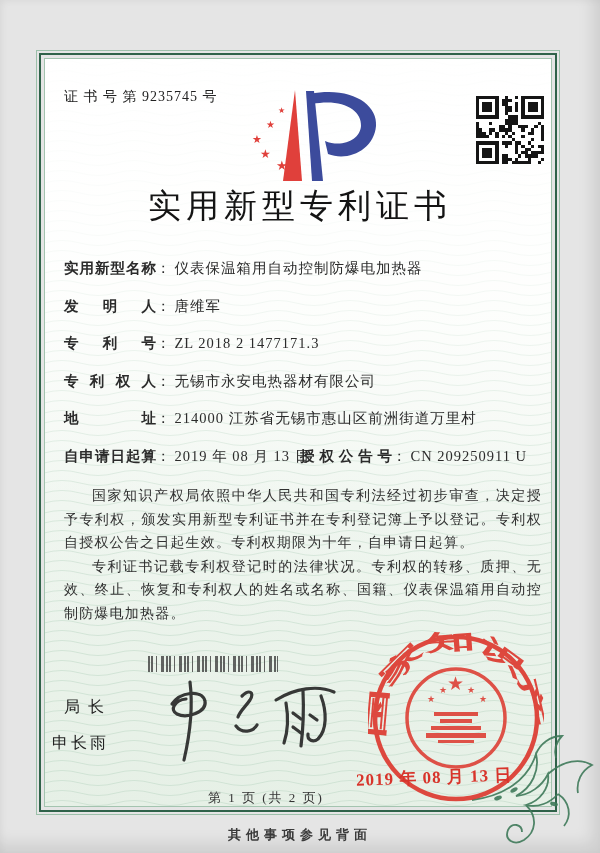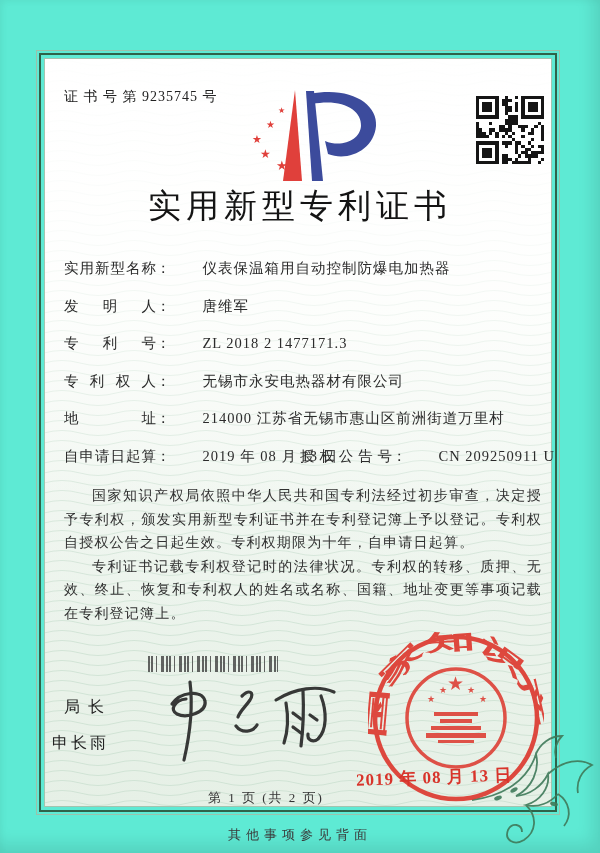--- a/index.html
+++ b/index.html
@@ -2,21 +2,21 @@
 <html><head>
 <meta charset="utf-8">
 <style>
   html,body{margin:0;padding:0;}
   body{
     width:600px;height:853px;background:#ffffff;
     font-family:"Liberation Serif","DejaVu Serif",serif;
     color:#2b2b2b;overflow:hidden;
   }
   .page{
-    position:relative;width:600px;height:853px;background:#5eead4;
+    position:relative;width:600px;height:853px;background:#e5e5e5;
     box-shadow:inset -7px -9px 16px rgba(0,0,0,.10), inset 2px 2px 6px rgba(0,0,0,.03);
   }
   
   .waves{
     position:absolute;left:44px;top:58px;width:508px;height:749px;z-index:0;
     background:linear-gradient(180deg,#fffffd 0%,#fbfdf9 30%,#eef5ee 60%,#e6f0e6 100%);
   }
   .waves svg{position:absolute;inset:0;}
   .waves .fade{
     position:absolute;inset:0;
@@ -31,23 +31,23 @@
   .logo{position:absolute;left:240px;top:86px;width:160px;height:100px;z-index:2;}
   .qr{position:absolute;left:476px;top:96px;width:68px;height:68px;z-index:2;background:#fff;}
   .qr svg{width:68px;height:68px;shape-rendering:crispEdges;}
   .title{
     position:absolute;left:0;top:184px;width:600px;text-align:center;z-index:2;
     font-size:33px;font-weight:normal;letter-spacing:5px;color:#141414;
   }
   
   .fields{position:absolute;left:64px;top:256px;width:482px;z-index:2;font-size:14.5px;}
   .frow{position:relative;height:24px;line-height:24px;margin-bottom:13.5px;white-space:nowrap;}
-  .flabel{display:inline-block;width:92px;text-align:justify;text-align-last:justify;vertical-align:top;}
+  .flabel{display:inline-block;width:92px;text-align:justify;text-align-last:justify;vertical-align:top;font-weight:bold;}
   .fcolon{display:inline-block;margin-right:4px;}
-  .fvalue{letter-spacing:1px;margin-left:28px;}
+  .fvalue{letter-spacing:1px;}
   .grant2{position:absolute;left:236px;top:0;}
   
   .paras{
     position:absolute;left:64px;top:484px;width:478px;z-index:2;
     font-size:14px;line-height:23.5px;text-align:justify;letter-spacing:1.2px;color:#303030;
   }
   .paras p{margin:0;text-indent:2em;}
   
   .barcode{
     position:absolute;left:148px;top:656px;width:130px;height:16px;z-index:2;opacity:.78;
@@ -56,21 +56,21 @@
   .officer-title{position:absolute;left:64px;top:697px;z-index:2;font-size:16px;letter-spacing:8px;color:#222;}
   .officer-name{position:absolute;left:52px;top:733px;z-index:2;font-size:16px;letter-spacing:3px;color:#222;}
   .signature{position:absolute;left:150px;top:672px;width:200px;height:100px;z-index:3;}
   .seal{position:absolute;left:368px;top:630px;width:176px;height:176px;z-index:4;opacity:.92;}
   .seal-date{
     position:absolute;left:356px;top:766px;z-index:5;font-size:17px;font-weight:bold;
     color:#d8342b;letter-spacing:1px;transform:rotate(-2deg);white-space:nowrap;
   }
   .flourish{position:absolute;left:468px;top:732px;width:132px;height:121px;z-index:2;}
   .page-no{position:absolute;left:0;top:789px;width:532px;text-align:center;z-index:2;font-size:13px;letter-spacing:2px;color:#333;}
-  .back-note{position:absolute;left:0;top:826px;width:600px;text-align:center;z-index:2;font-size:13px;letter-spacing:5px;color:#3a3a3a;}
+  .back-note{position:absolute;left:0;top:826px;width:600px;text-align:center;z-index:2;font-size:13px;letter-spacing:5px;color:#3a3a3a;font-weight:bold;}
 </style>
 </head>
 <body>
 
 <div class="page">
 
   <div class="waves">
     <svg width="508" height="749" xmlns="http://www.w3.org/2000/svg">
       <defs>
         <pattern id="wv" width="72" height="10" patternUnits="userSpaceOnUse">
@@ -256,21 +256,21 @@
     <div class="frow">
       <span class="flabel">自申请日起算</span><span class="fcolon">：</span><span class="fvalue">2019 年 08 月 13 日</span>
       <span class="grant2">
         <span class="flabel">授权公告号</span><span class="fcolon">：</span><span class="fvalue">CN 209250911 U</span>
       </span>
     </div>
   </div>
 
   <div class="paras">
     <p>国家知识产权局依照中华人民共和国专利法经过初步审查，决定授予专利权，颁发实用新型专利证书并在专利登记簿上予以登记。专利权自授权公告之日起生效。专利权期限为十年，自申请日起算。</p>
-    <p>专利证书记载专利权登记时的法律状况。专利权的转移、质押、无效、终止、恢复和专利权人的姓名或名称、国籍、地址变更等事项记载在专利登记簿上。</p>
+    <p>专利证书记载专利权登记时的法律状况。专利权的转移、质押、无效、终止、恢复和专利权人的姓名或名称、国籍、仪表保温箱用自动控制防爆电加热器。</p>
   </div>
 
   <div class="barcode"></div>
 
   <div class="officer-title">局长</div>
   <div class="officer-name">申长雨</div>
 
   <div class="signature">
     <svg viewBox="0 0 200 100" width="200" height="100" xmlns="http://www.w3.org/2000/svg" fill="none" stroke="#1f1f1f" stroke-width="3.2" stroke-linecap="round" opacity="0.88">
       <path d="M22,32 C30,20 52,17 55,29 C57,40 37,47 27,42 C19,38 25,28 36,27"></path>

